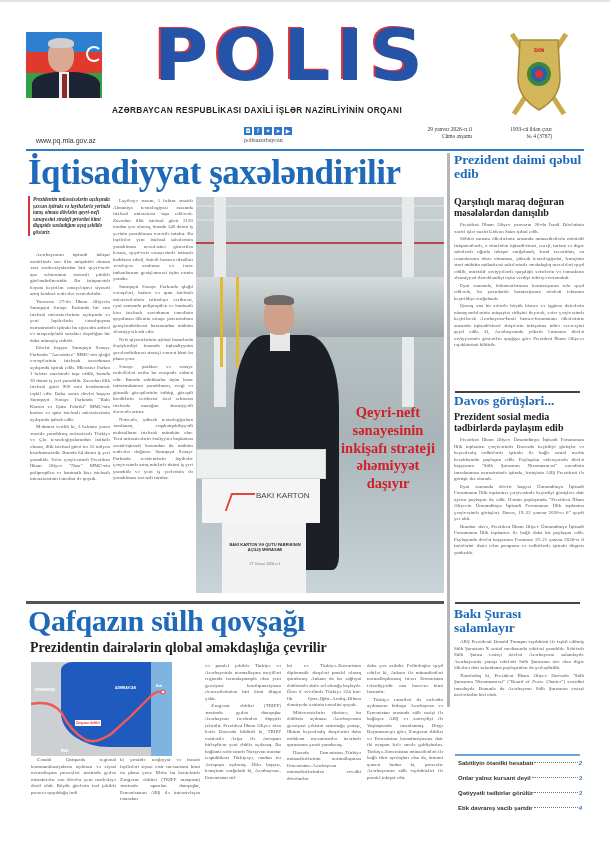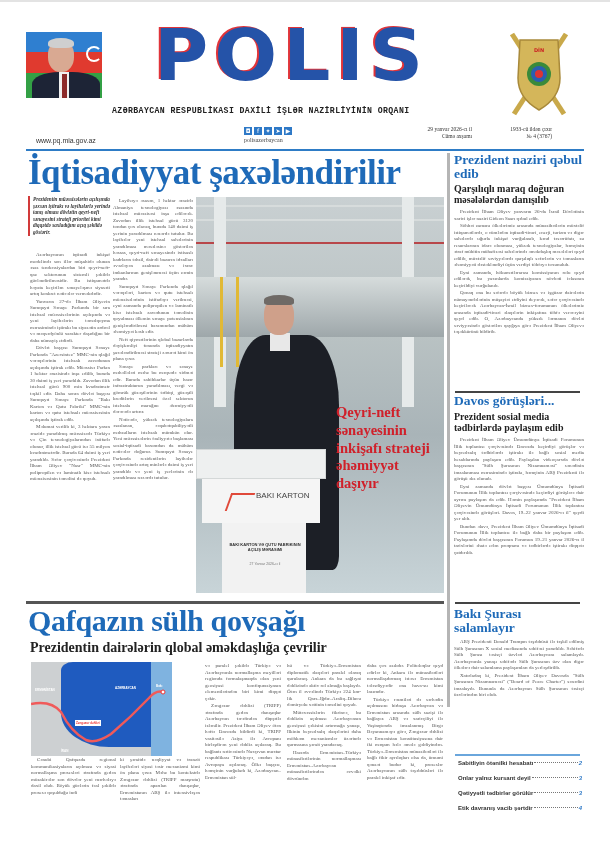--- a/index.html
+++ b/index.html
@@ -9,21 +9,21 @@
   
   .portrait { left: 26px; top: 32px; width: 76px; height: 66px; overflow: hidden; background: linear-gradient(180deg, #2f7fd0 0%, #2f7fd0 30%, #e03a2f 30%, #e03a2f 62%, #33a045 62%, #33a045 100%); }
   .portrait .head { position: absolute; left: 22px; top: 8px; width: 26px; height: 32px; background: #d9a992; border-radius: 45%; }
   .portrait .hair { position: absolute; left: 22px; top: 6px; width: 26px; height: 10px; background: #cfcfcf; border-radius: 50% 50% 30% 30%; }
   .portrait .suit { position: absolute; left: 6px; top: 40px; width: 68px; height: 30px; background: #1d2436; border-radius: 40% 40% 0 0; }
   .portrait .shirt { position: absolute; left: 33px; top: 40px; width: 10px; height: 26px; background: #f0f0f0; }
   .portrait .tie { position: absolute; left: 36px; top: 42px; width: 5px; height: 24px; background: #8c2a2a; }
   .portrait .crescent { position: absolute; left: 60px; top: 14px; width: 12px; height: 12px; border-radius: 50%; border: 2px solid #fff; border-right-color: transparent; }
   .logo { left: 154px; top: 22px; width: 330px; height: 70px; }
   .logo-text { font-family: "DejaVu Sans", sans-serif; font-weight: 900; font-size: 74px; letter-spacing: 6px; color: #2553a8; line-height: 70px; text-shadow: -2px -1px 0 #e0343a; transform: scaleY(0.95); transform-origin: left top; display: block; font-style: normal; }
-  .subtitle { left: 112px; top: 106px; font-family: Liberation Mono, monospace; font-weight: bold; font-size: 8.2px; letter-spacing: 0.4px; color: #222; white-space: nowrap; }
+  .subtitle { left: 112px; top: 106px; font-family: Liberation Sans, sans-serif; font-weight: bold; font-size: 8.2px; letter-spacing: 0.4px; color: #222; white-space: nowrap; }
   .emblem { left: 506px; top: 28px; width: 66px; height: 90px; }
   .site { left: 36px; top: 137px; font-family: "Liberation Sans", sans-serif; font-size: 7px; color: #333; }
   .social { left: 244px; top: 127px; display: flex; gap: 2px; }
   .social span { width: 8px; height: 8px; background: #2e79c7; color: #fff; font-size: 6px; line-height: 8px; text-align: center; font-family: "DejaVu Sans", sans-serif; }
   .handle { left: 244px; top: 137px; font-size: 6px; color: #444; }
   .date { left: 412px; top: 126px; font-size: 5.5px; color: #333; text-align: right; width: 60px; line-height: 7px; }
   .issue { left: 500px; top: 126px; font-size: 5.5px; color: #333; text-align: right; width: 52px; line-height: 7px; }
   .rule-blue { left: 26px; top: 149px; width: 558px; height: 2px; background: #2e7cc6; }
   
   .h-main { left: 28px; top: 153px; font-family: "Liberation Serif", serif; font-weight: bold; font-size: 35px; color: #1e6ab8; white-space: nowrap; letter-spacing: -0.5px; }
@@ -42,21 +42,21 @@
   .person-hair { position: absolute; left: 68px; top: 98px; width: 30px; height: 10px; background: #6f6a66; border-radius: 50% 50% 20% 20%; }
   .person-body { position: absolute; left: 38px; top: 138px; width: 105px; height: 235px; background: #1c1f26; border-radius: 30% 30% 6% 6%; }
   .person-collar { position: absolute; left: 74px; top: 136px; width: 20px; height: 18px; background: #e8e8e8; }
   .podium-top { position: absolute; left: 0; top: 252px; width: 128px; height: 28px; background: #eef0f0; border: 1px solid #d4d8d8; }
   .podium-board { position: absolute; left: 6px; top: 282px; width: 118px; height: 44px; background: #f5f5f5; }
   .podium-base { position: absolute; left: 26px; top: 326px; width: 84px; height: 70px; background: #f2f2f2; }
   .bk-logo { position: absolute; left: 32px; top: 296px; width: 22px; height: 16px; border: 2px solid #e0493a; border-right: none; border-bottom: none; transform: skewX(-20deg); }
   .bk-text { position: absolute; left: 60px; top: 295px; font-family: "Liberation Sans", sans-serif; font-size: 8px; line-height: 8px; color: #444; }
   .podium-caption { position: absolute; left: 32px; top: 345px; width: 74px; text-align: center; font-family: "Liberation Sans", sans-serif; font-weight: bold; font-size: 4px; line-height: 5px; color: #333; }
   .podium-date { position: absolute; left: 32px; top: 365px; width: 74px; text-align: center; font-family: "Liberation Sans", sans-serif; font-size: 3.5px; color: #777; }
-  .pullquote { position: absolute; left: 140px; top: 207px; width: 104px; text-align: left; font-family: "Liberation Serif", serif; font-weight: bold; font-size: 14.5px; line-height: 17.8px; color: #d0202a; }
+  .pullquote { position: absolute; left: 140px; top: 207px; width: 104px; text-align: center; font-family: "Liberation Serif", serif; font-weight: bold; font-size: 14.5px; line-height: 17.8px; color: #d0202a; }
   .rule-grey { left: 26px; top: 601px; width: 418px; height: 3px; background: #555; }
   
   .h-bottom { left: 28px; top: 604px; font-weight: bold; font-size: 30px; color: #1e6ab8; white-space: nowrap; letter-spacing: -0.3px; }
   .sub-bottom { left: 30px; top: 640px; font-weight: bold; font-size: 14px; color: #222; white-space: nowrap; }
   .map { left: 31px; top: 662px; width: 141px; height: 94px; background: #cdd0d2; overflow: hidden; }
   .map .az { position: absolute; left: 30px; top: 0; width: 120px; height: 85px; background: #1f5bbf; border-radius: 10% 0 20% 40%; }
   .map .caspian { position: absolute; left: 120px; top: 0; width: 25px; height: 94px; background: #7fb3e0; }
   .map .route { position: absolute; left: 0; top: 0; width: 141px; height: 94px; }
   .map-lbl { position: absolute; font-family: "Liberation Sans", sans-serif; font-size: 3px; font-weight: bold; color: #fff; }
   .col-b1 { left: 31px; top: 757px; width: 85px; }
@@ -199,22 +199,22 @@
   <p>Hazırda Ermənistan–Türkiyə münasibətlərinin normallaşması Ermənistan–Azərbaycan münasibətlərindən əvvəlki dövründən</p>
 </div>
 <div class="abs col col-b5">
   <p style="text-indent:0">daha çox asılıdır. Politoloqlar qeyd edirlər ki, Ankara ilə münasibətləri normallaşdırmaq istəsə Ermənistan tələsdiyyədir ona hava-su kimi lazımdır.</p>
   <p>Türkiyə rəsmiləri də sərhədin açılmasını birbaşa Azərbaycan və Ermənistan arasında sülh sazişi ilə bağlayır. ABŞ və xaricçiliyi ilə Vaşinqtonda imzalanmış Birgə Bəyannaməyə görə, Zəngəzur dəhlizi və Ermənistan konstitusiyasına dair iki məqam hələ əmələ gəldiyindən. Türkiyə–Ermənistan münasibətləri ilə bağlı fikir ayrılıqları olsa da, ümumi qənaət budur ki, proseslər Azərbaycanın sülh təşəbbüsləri ilə paralel inkişaf edir.</p>
 </div>
 
 <div class="abs side-border"></div>
 
 <div class="abs side" style="top:153px">
-  <div class="side-h1">Prezident naziri qəbul edib</div>
-  <div class="side-h2" style="margin-top:2px">Qarşılıqlı maraq doğuran məsələlərdən danışılıb</div>
+  <div class="side-h1">Prezident daimi qəbul edib</div>
+  <div class="side-h2" style="margin-top:15px">Qarşılıqlı maraq doğuran məsələlərdən danışılıb</div>
   <div class="col" style="margin-top:4px">
     <p>Prezident İlham Əliyev yanvarın 26-da İsrail Dövlətinin xarici işlər naziri Gideon Saarı qəbul edib.</p>
     <p>Söhbət zamanı ölkələrimiz arasında münasibətlərin müxtəlif istiqamətlərdə, o cümlədən iqtisadi-ticari, enerji, turizm və digər sahələrdə uğurla inkişaf vurğulanıb, kənd təsərrüfatı, su resurslarının idarə olunması, yüksək texnologiyalar, həmçinin ətraf mühitin mühafizəsi sahələrində əməkdaşlıq məsələləri qeyd edilib, müxtəlif səviyyələrdə qarşılıqlı səfərlərin və təmasların əhəmiyyəti dəstəkləndiyi üçün verdiyi töhfəyə toxunulub.</p>
     <p>Eyni zamanda, hökumətlərarası komissiyanın rolu qeyd edilərək, bu yaxınlarda komissiyanın növbəti iclasının keçirildiyi vurğulanıb.</p>
     <p>Qonaq ona bu səfərdə böyük biznes və işgüzar dairələrin nümayəndələrinin müşayiət etdiyini deyərək, səfər çərçivəsində keçiriləcək Azərbaycan-İsrail biznes-forumunun ölkələrimiz arasında iqtisadi-ticari əlaqələrin inkişafına töhfə verəcəyini qeyd edib. O, Azərbaycanda yüksək lərmanın dövlət səviyyəsində göstərilən qayğıya görə Prezident İlham Əliyevə təşəkkürünü bildirib.</p>
   </div>
 </div>
 <div class="abs side-sep" style="top:391px"></div>
 
 <div class="abs side" style="top:394px">

